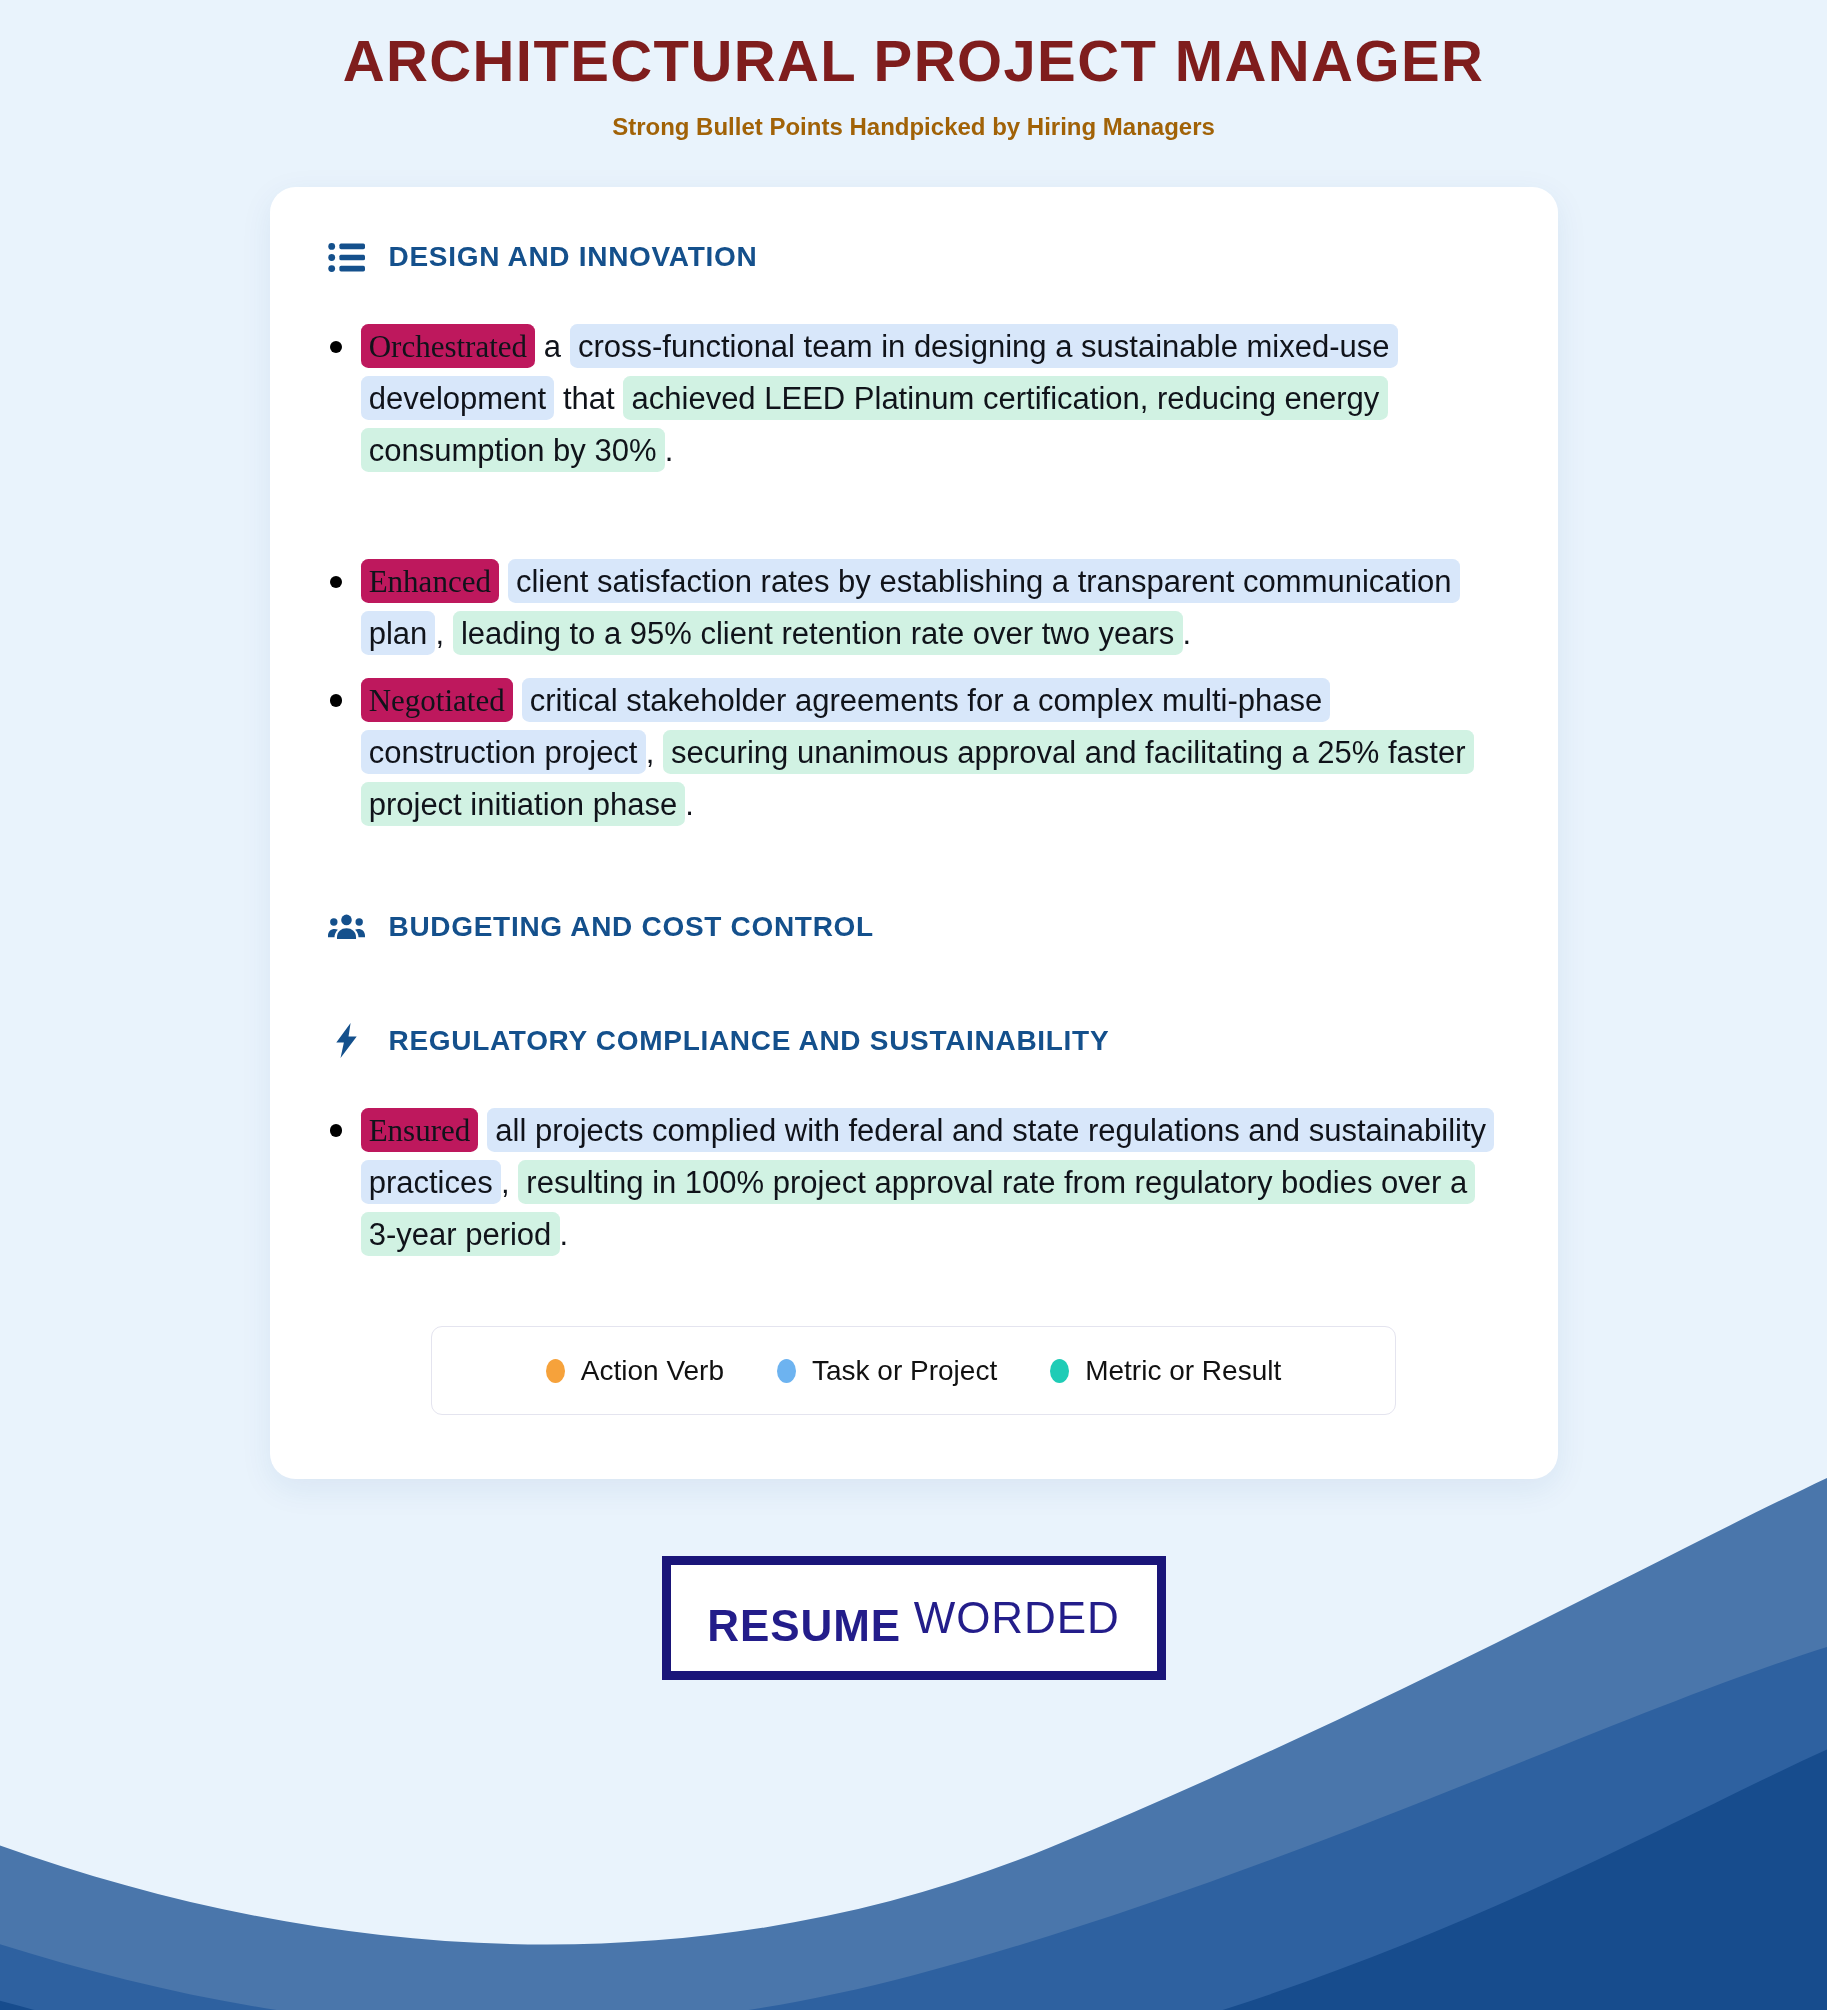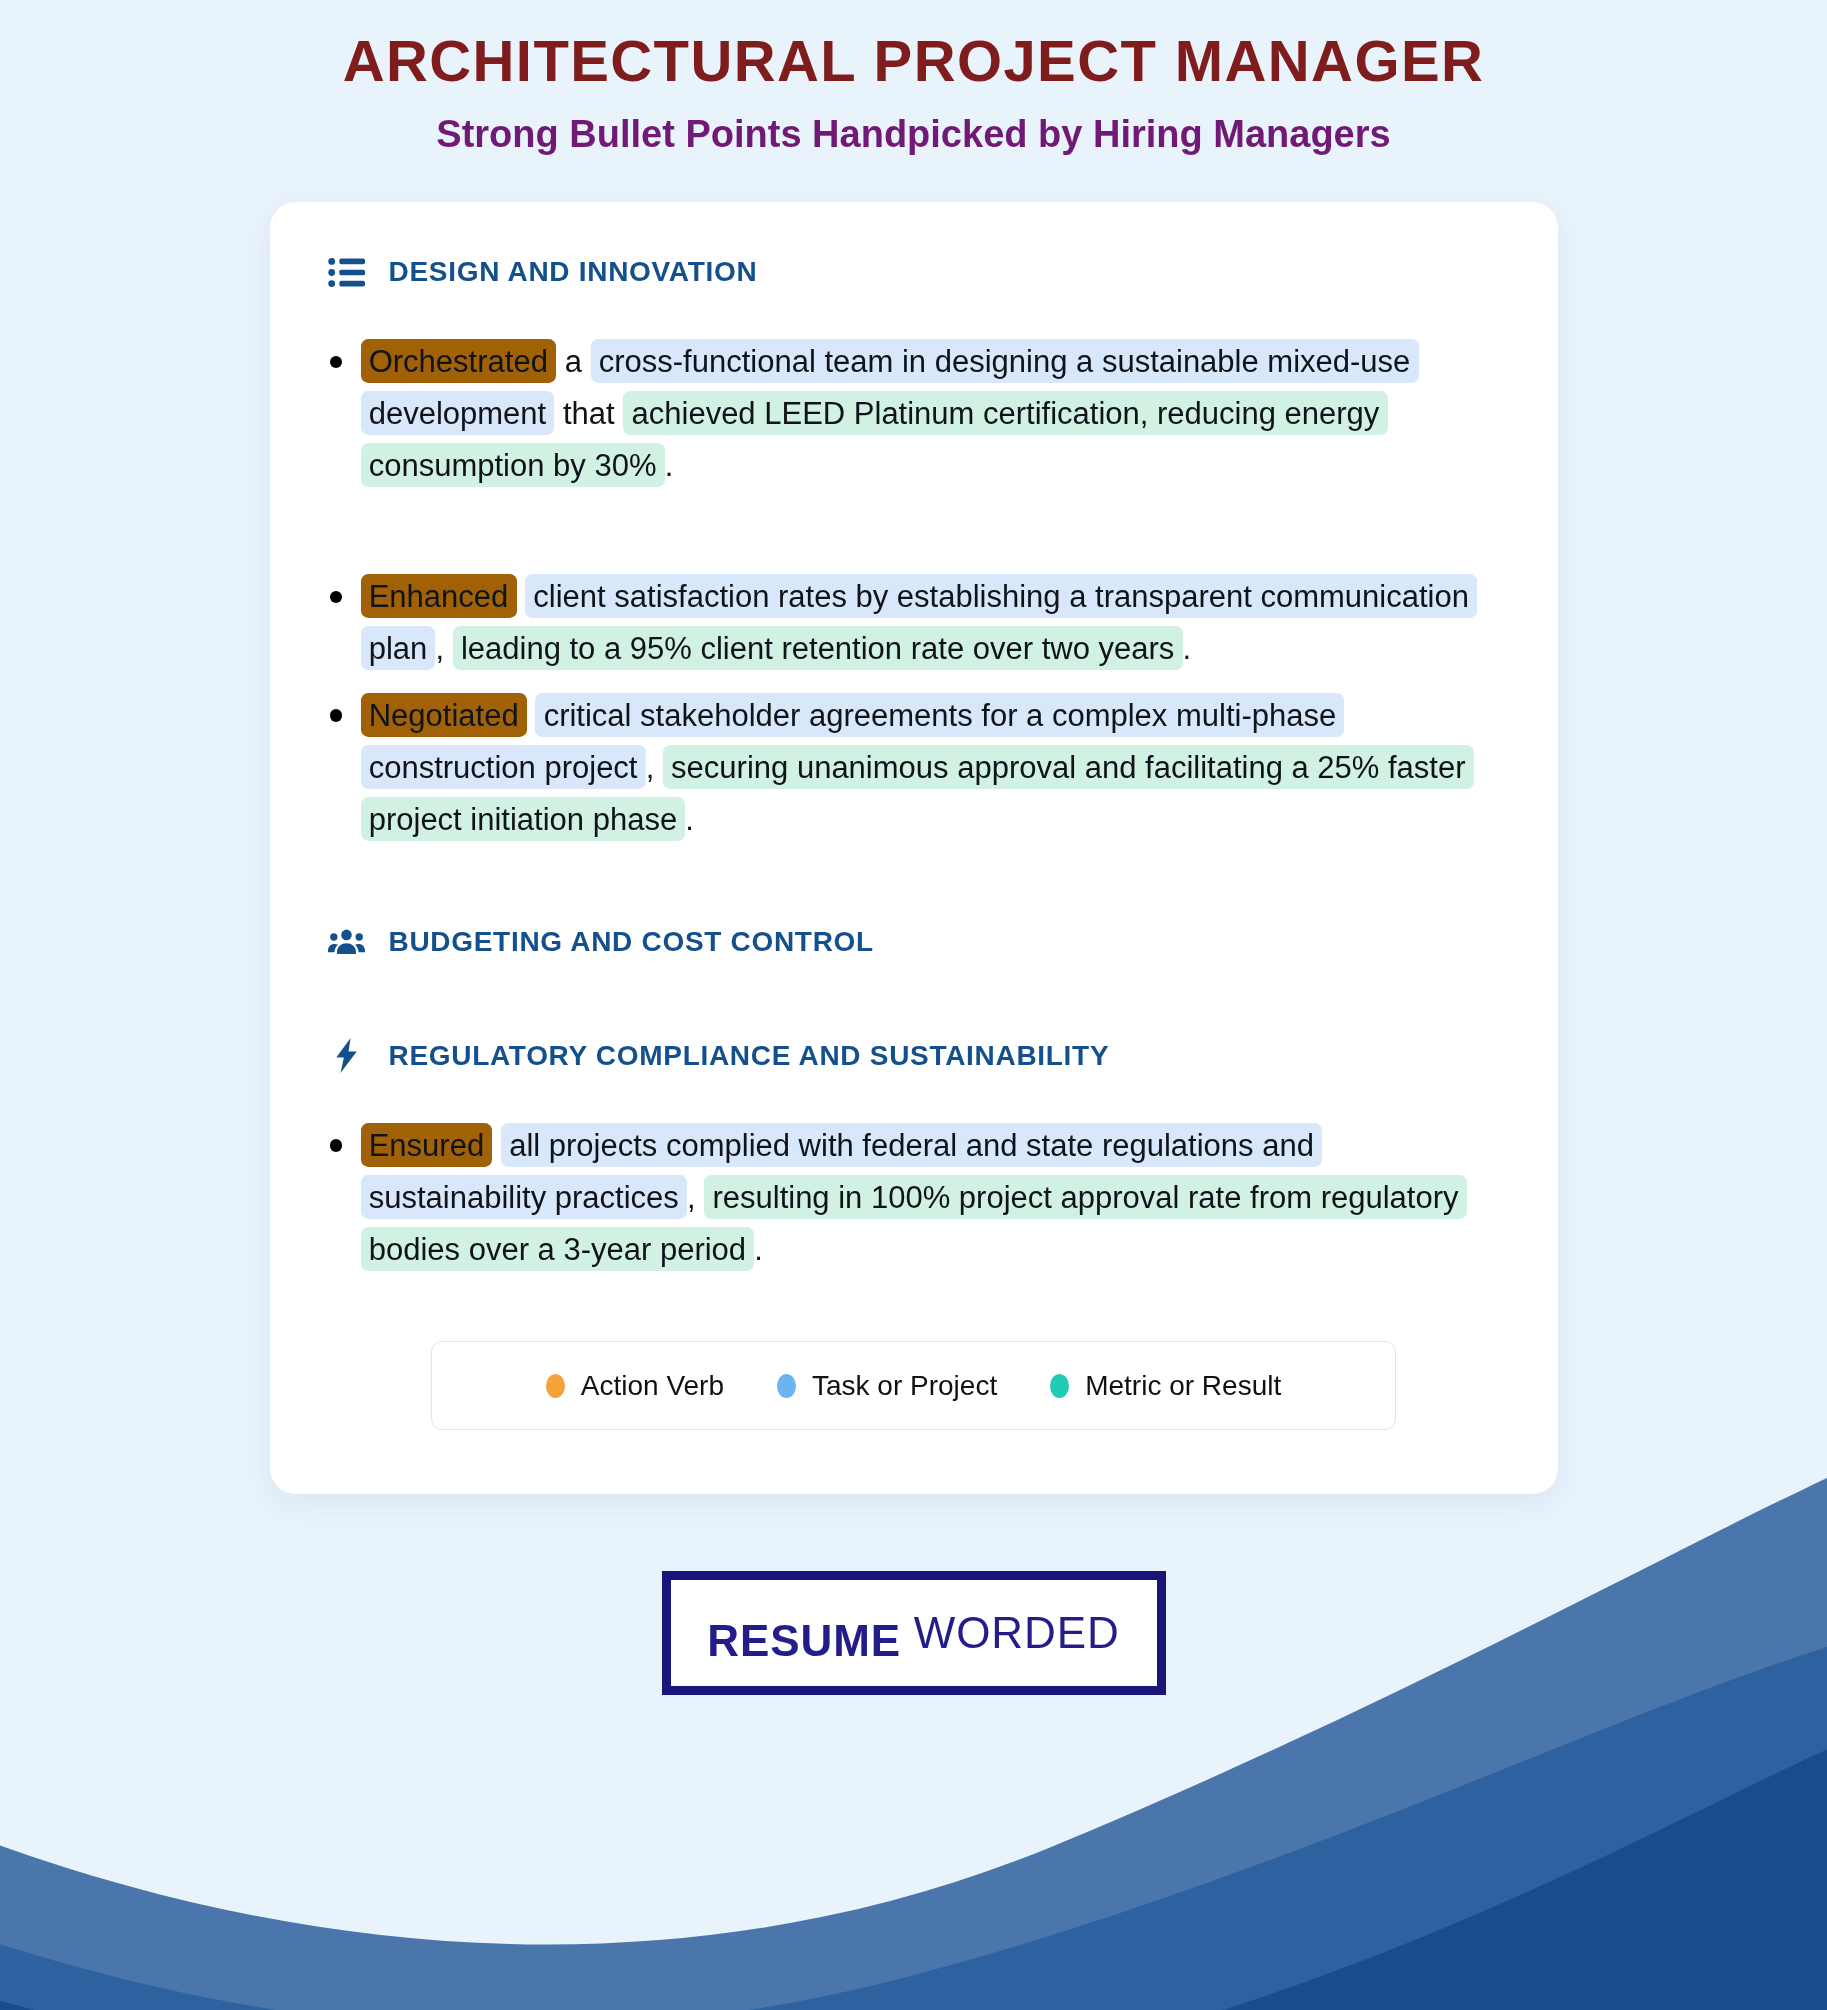--- a/index.html
+++ b/index.html
@@ -9,21 +9,21 @@
     background:#e9f3fc;
     font-family:"Liberation Sans", sans-serif;
   }
   
   .hdr { position:relative; z-index:3; text-align:center; padding-top:27.4px; }
   .hdr h1 {
     font-size:58px; font-weight:700; letter-spacing:1.4px;
     color:#7f1d1d;
   }
   .hdr .sub {
-    margin-top:18.3px; font-size:38px; font-weight:700; color:#701a75;
+    margin-top:18.3px; font-size:24px; font-weight:700; color:#a16207;
   }
   
   .card {
     position:relative; z-index:2;
     width:1288px; margin:46px auto 0;
     background:#ffffff; border-radius:25.6px;
     padding:53px 58px 64px;
     box-shadow:0 9.1px 32px rgba(27,79,142,0.08);
   }
   section + section { margin-top:79px; }
@@ -36,21 +36,21 @@
     position:relative; font-size:31px; line-height:52px; color:#10131a;
     margin-bottom:14.6px; padding-right:5.5px;
   }
   ul.bullets li::before {
     content:""; position:absolute; left:-31px; top:20px;
     width:12.8px; height:12.8px; border-radius:50%; background:#000;
   }
   .sg { border-radius:7.3px; padding:4.6px 8.2px;
         -webkit-box-decoration-break:clone; box-decoration-break:clone; }
   .sg-plain { padding:4.6px 0; }
-  .sg-action { background:#a16207; }
+  .sg-action { background:#be185d;font-family:Liberation Serif, serif; }
   .sg-task   { background:#d8e7fa; }
   .sg-metric { background:#d1f2e3; }
   
   .legend {
     margin:66px auto 0; width:965px;
     display:flex; justify-content:center; align-items:center; gap:53px;
     background:#ffffff; border:1.8px solid #e4e4ef; border-radius:11px;
     padding:27.4px 37px;
   }
   .legend .item { display:flex; align-items:center; gap:16px;

